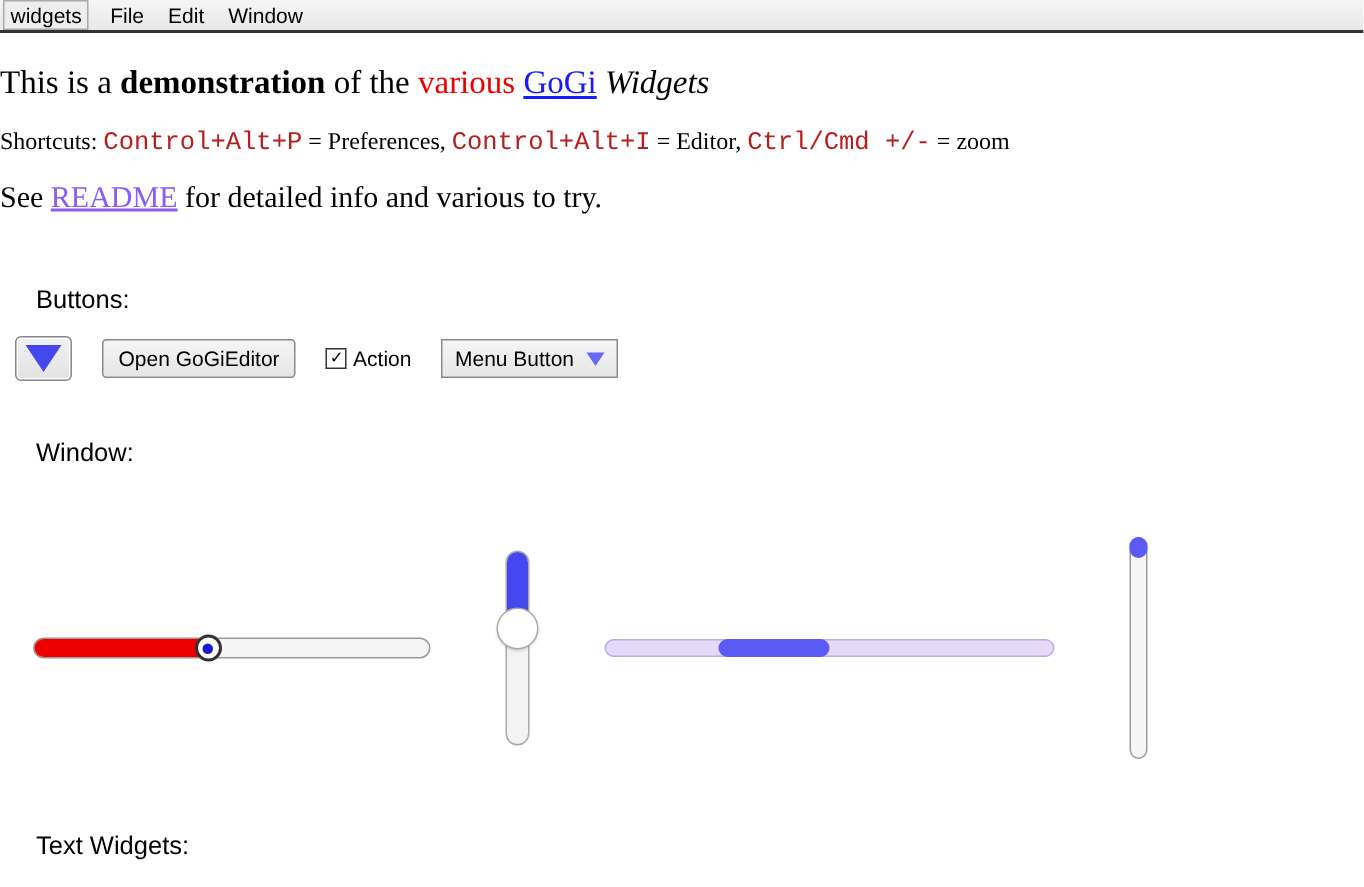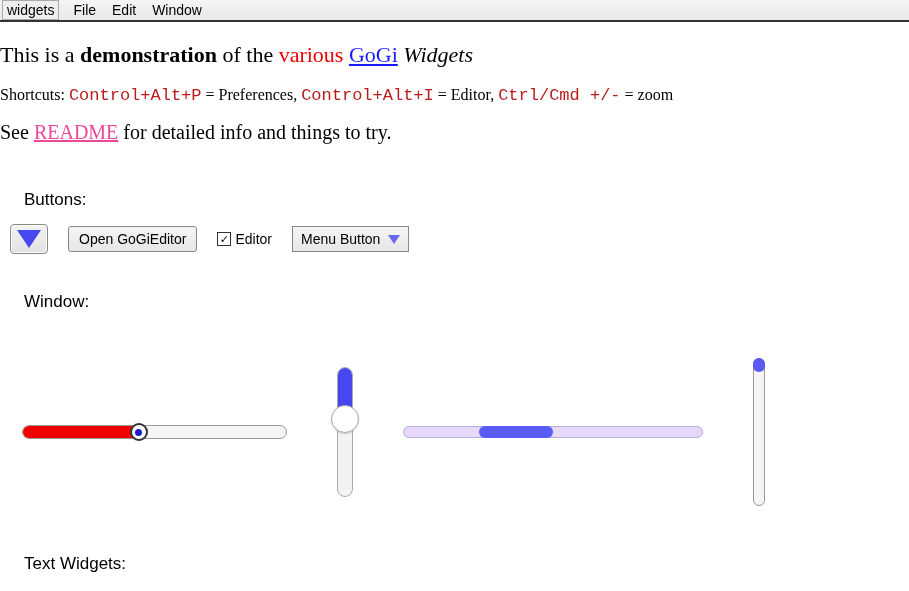--- a/index.html
+++ b/index.html
@@ -47,21 +47,21 @@
     .intro h1 .italic { font-style: italic; }
     .shortcuts {
       margin-top: 18px;
       font-size: 16px;
     }
     .shortcuts .mono { font-family: 'Courier New', monospace; color: #b91c1c; font-size: 17px; }
     .readme-line {
       margin-top: 16px;
       font-size: 20px;
     }
-    .readme-line a { color: #ec4899; text-decoration: underline; }
+    .readme-line a { color: #8b5cf6; text-decoration: underline; }
     
     .section-label {
       font-size: 17px;
       margin: 12px 0 6px 20px;
     }
     .content { padding: 0 4px; }
     
     .buttons-row {
       display: flex;
       align-items: center;
@@ -264,36 +264,36 @@
 </div>
 
 <div class="intro">
   <h1>
     <span>This is a </span><span class="bold">demonstration</span><span> of the </span><span class="red">various</span> <a href="#">GoGi</a><span class="italic"> Widgets</span>
   </h1>
   <div class="shortcuts">
     <span>Shortcuts: </span><span class="mono">Control+Alt+P</span><span> = Preferences, </span><span class="mono">Control+Alt+I</span><span> = Editor, </span><span class="mono">Ctrl/Cmd +/-</span><span> = zoom</span>
   </div>
   <div class="readme-line">
-    <span>See </span><a href="#">README</a><span> for detailed info and things to try.</span>
+    <span>See </span><a href="#">README</a><span> for detailed info and various to try.</span>
   </div>
 </div>
 
 <div class="content">
 
   <div id="buttons-section">
     <div class="section-label">Buttons:</div>
     <div class="buttons-row">
       <div class="tri-btn">
         <div class="tri-down-big"></div>
       </div>
       <button class="plain-btn">Open GoGiEditor</button>
       <div class="toggle-wrap">
         <div class="checkbox">✓</div>
-        <span>Editor</span>
+        <span>Action</span>
       </div>
       <div class="menu-btn">
         <span>Menu Button</span>
         <div class="tri-down-small"></div>
       </div>
     </div>
   </div>
 
   <div id="sliders-section">
     <div class="section-label">Window:</div>

